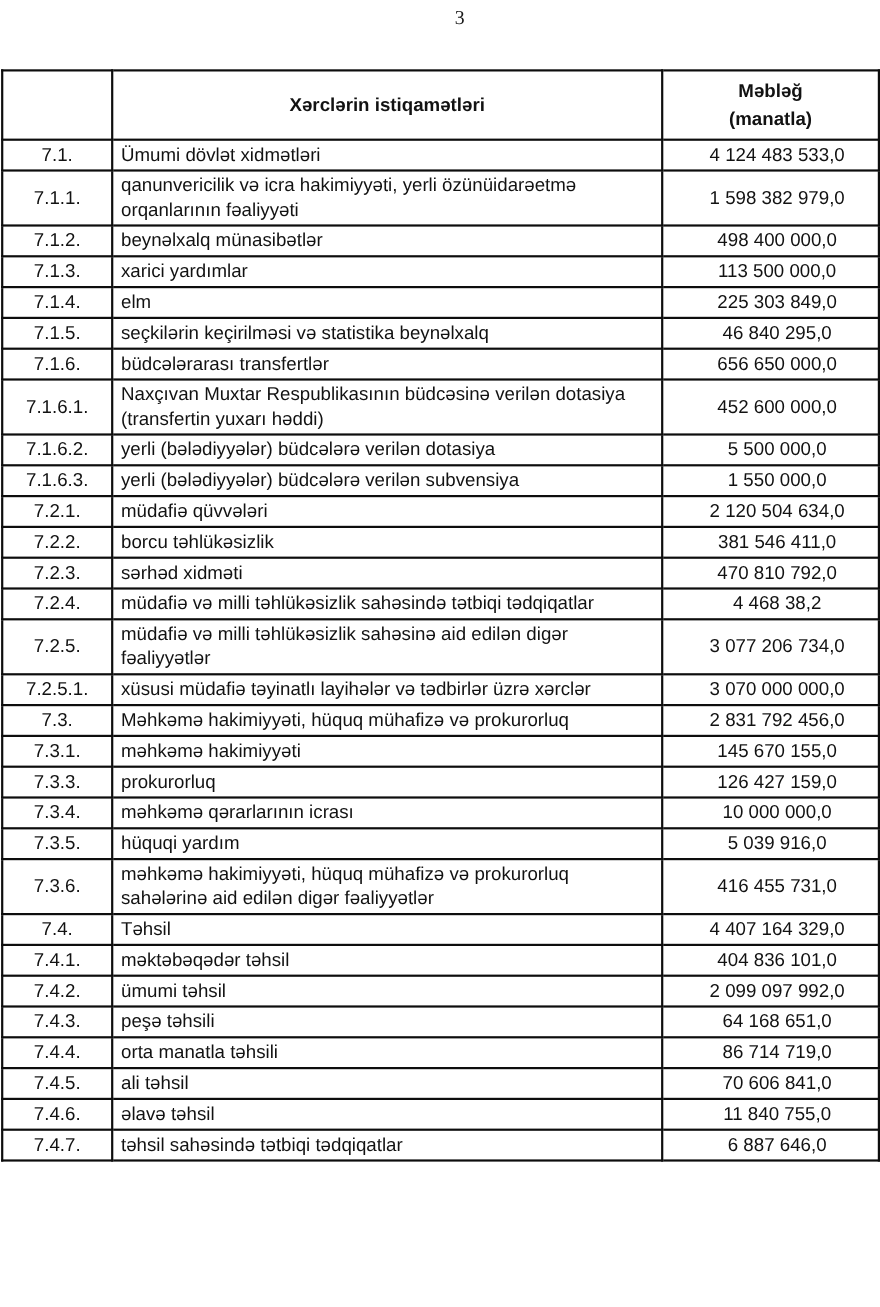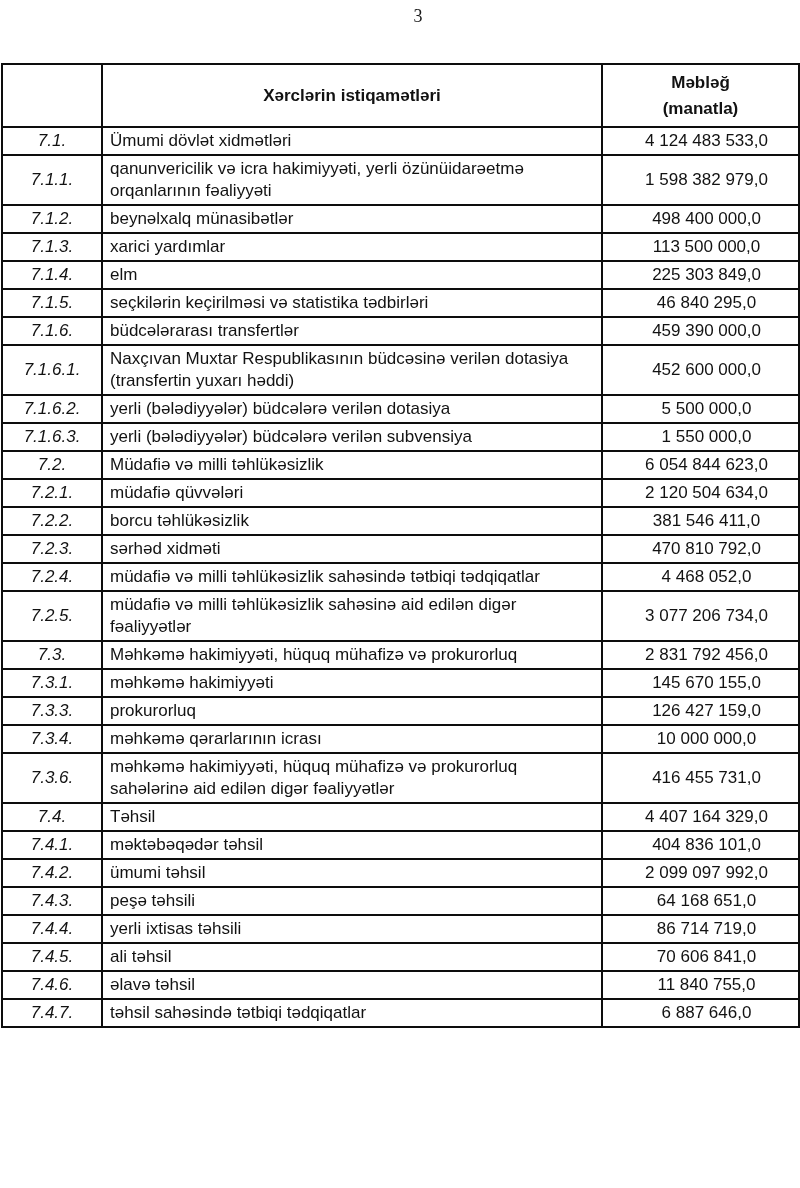--- a/index.html
+++ b/index.html
@@ -48,21 +48,21 @@
   .budget-table th {
     font-weight: bold;
     text-align: center;
     line-height: 26px;
     padding: 2px 4px;
   }
   .budget-table td {
     line-height: 22px;
     padding: 2px 6px;
   }
-  td.code-cell   { text-align: center; padding: 2px 2px; font-style: italic; }
+  td.code-cell   { text-align: center; padding: 2px 2px; }
   td.dir-cell    { text-align: left;   padding-left: 7px; }
   td.amt-cell    { text-align: center; padding-left: 18px; }
 </style>
 </head>
 <body>
 
 <div class="page">
 
   <div class="page-number">3</div>
 
@@ -103,94 +103,99 @@
     <td class="dir-cell">xarici yardımlar</td>
     <td class="amt-cell">113 500 000,0</td>
   </tr>
         <tr>
     <td class="code-cell">7.1.4.</td>
     <td class="dir-cell">elm</td>
     <td class="amt-cell">225 303 849,0</td>
   </tr>
         <tr>
     <td class="code-cell">7.1.5.</td>
-    <td class="dir-cell">seçkilərin keçirilməsi və statistika tədbirləri</td>
+    <td class="dir-cell">seçkilərin keçirilməsi və statistika beynəlxalq</td>
     <td class="amt-cell">46 840 295,0</td>
   </tr>
         <tr>
     <td class="code-cell">7.1.6.</td>
     <td class="dir-cell">büdcələrarası transfertlər</td>
-    <td class="amt-cell">459 390 000,0</td>
+    <td class="amt-cell">656 650 000,0</td>
   </tr>
         <tr>
     <td class="code-cell">7.1.6.1.</td>
     <td class="dir-cell">Naxçıvan Muxtar Respublikasının büdcəsinə verilən dotasiya (transfertin yuxarı həddi)</td>
     <td class="amt-cell">452 600 000,0</td>
   </tr>
         <tr>
     <td class="code-cell">7.1.6.2.</td>
     <td class="dir-cell">yerli (bələdiyyələr) büdcələrə verilən dotasiya</td>
     <td class="amt-cell">5 500 000,0</td>
   </tr>
         <tr>
     <td class="code-cell">7.1.6.3.</td>
     <td class="dir-cell">yerli (bələdiyyələr) büdcələrə verilən subvensiya</td>
     <td class="amt-cell">1 550 000,0</td>
   </tr>
         <tr>
-    <td class="code-cell">7.2.</td>
-    <td class="dir-cell">Müdafiə və milli təhlükəsizlik</td>
-    <td class="amt-cell">6 054 844 623,0</td>
-  </tr>
-        <tr>
     <td class="code-cell">7.2.1.</td>
     <td class="dir-cell">müdafiə qüvvələri</td>
     <td class="amt-cell">2 120 504 634,0</td>
   </tr>
         <tr>
     <td class="code-cell">7.2.2.</td>
     <td class="dir-cell">borcu təhlükəsizlik</td>
     <td class="amt-cell">381 546 411,0</td>
   </tr>
         <tr>
     <td class="code-cell">7.2.3.</td>
     <td class="dir-cell">sərhəd xidməti</td>
     <td class="amt-cell">470 810 792,0</td>
   </tr>
         <tr>
     <td class="code-cell">7.2.4.</td>
     <td class="dir-cell">müdafiə və milli təhlükəsizlik sahəsində tətbiqi tədqiqatlar</td>
-    <td class="amt-cell">4 468 052,0</td>
+    <td class="amt-cell">4 468 38,2</td>
   </tr>
         <tr>
     <td class="code-cell">7.2.5.</td>
     <td class="dir-cell">müdafiə və milli təhlükəsizlik sahəsinə aid edilən digər fəaliyyətlər</td>
     <td class="amt-cell">3 077 206 734,0</td>
   </tr>
         <tr>
+    <td class="code-cell">7.2.5.1.</td>
+    <td class="dir-cell">xüsusi müdafiə təyinatlı layihələr və tədbirlər üzrə xərclər</td>
+    <td class="amt-cell">3 070 000 000,0</td>
+  </tr>
+        <tr>
     <td class="code-cell">7.3.</td>
     <td class="dir-cell">Məhkəmə hakimiyyəti, hüquq mühafizə və prokurorluq</td>
     <td class="amt-cell">2 831 792 456,0</td>
   </tr>
         <tr>
     <td class="code-cell">7.3.1.</td>
     <td class="dir-cell">məhkəmə hakimiyyəti</td>
     <td class="amt-cell">145 670 155,0</td>
   </tr>
         <tr>
     <td class="code-cell">7.3.3.</td>
     <td class="dir-cell">prokurorluq</td>
     <td class="amt-cell">126 427 159,0</td>
   </tr>
         <tr>
     <td class="code-cell">7.3.4.</td>
     <td class="dir-cell">məhkəmə qərarlarının icrası</td>
     <td class="amt-cell">10 000 000,0</td>
   </tr>
         <tr>
+    <td class="code-cell">7.3.5.</td>
+    <td class="dir-cell">hüquqi yardım</td>
+    <td class="amt-cell">5 039 916,0</td>
+  </tr>
+        <tr>
     <td class="code-cell">7.3.6.</td>
     <td class="dir-cell">məhkəmə hakimiyyəti, hüquq mühafizə və prokurorluq sahələrinə aid edilən digər fəaliyyətlər</td>
     <td class="amt-cell">416 455 731,0</td>
   </tr>
         <tr>
     <td class="code-cell">7.4.</td>
     <td class="dir-cell">Təhsil</td>
     <td class="amt-cell">4 407 164 329,0</td>
   </tr>
         <tr>
@@ -203,21 +208,21 @@
     <td class="dir-cell">ümumi təhsil</td>
     <td class="amt-cell">2 099 097 992,0</td>
   </tr>
         <tr>
     <td class="code-cell">7.4.3.</td>
     <td class="dir-cell">peşə təhsili</td>
     <td class="amt-cell">64 168 651,0</td>
   </tr>
         <tr>
     <td class="code-cell">7.4.4.</td>
-    <td class="dir-cell">yerli ixtisas təhsili</td>
+    <td class="dir-cell">orta manatla təhsili</td>
     <td class="amt-cell">86 714 719,0</td>
   </tr>
         <tr>
     <td class="code-cell">7.4.5.</td>
     <td class="dir-cell">ali təhsil</td>
     <td class="amt-cell">70 606 841,0</td>
   </tr>
         <tr>
     <td class="code-cell">7.4.6.</td>
     <td class="dir-cell">əlavə təhsil</td>

